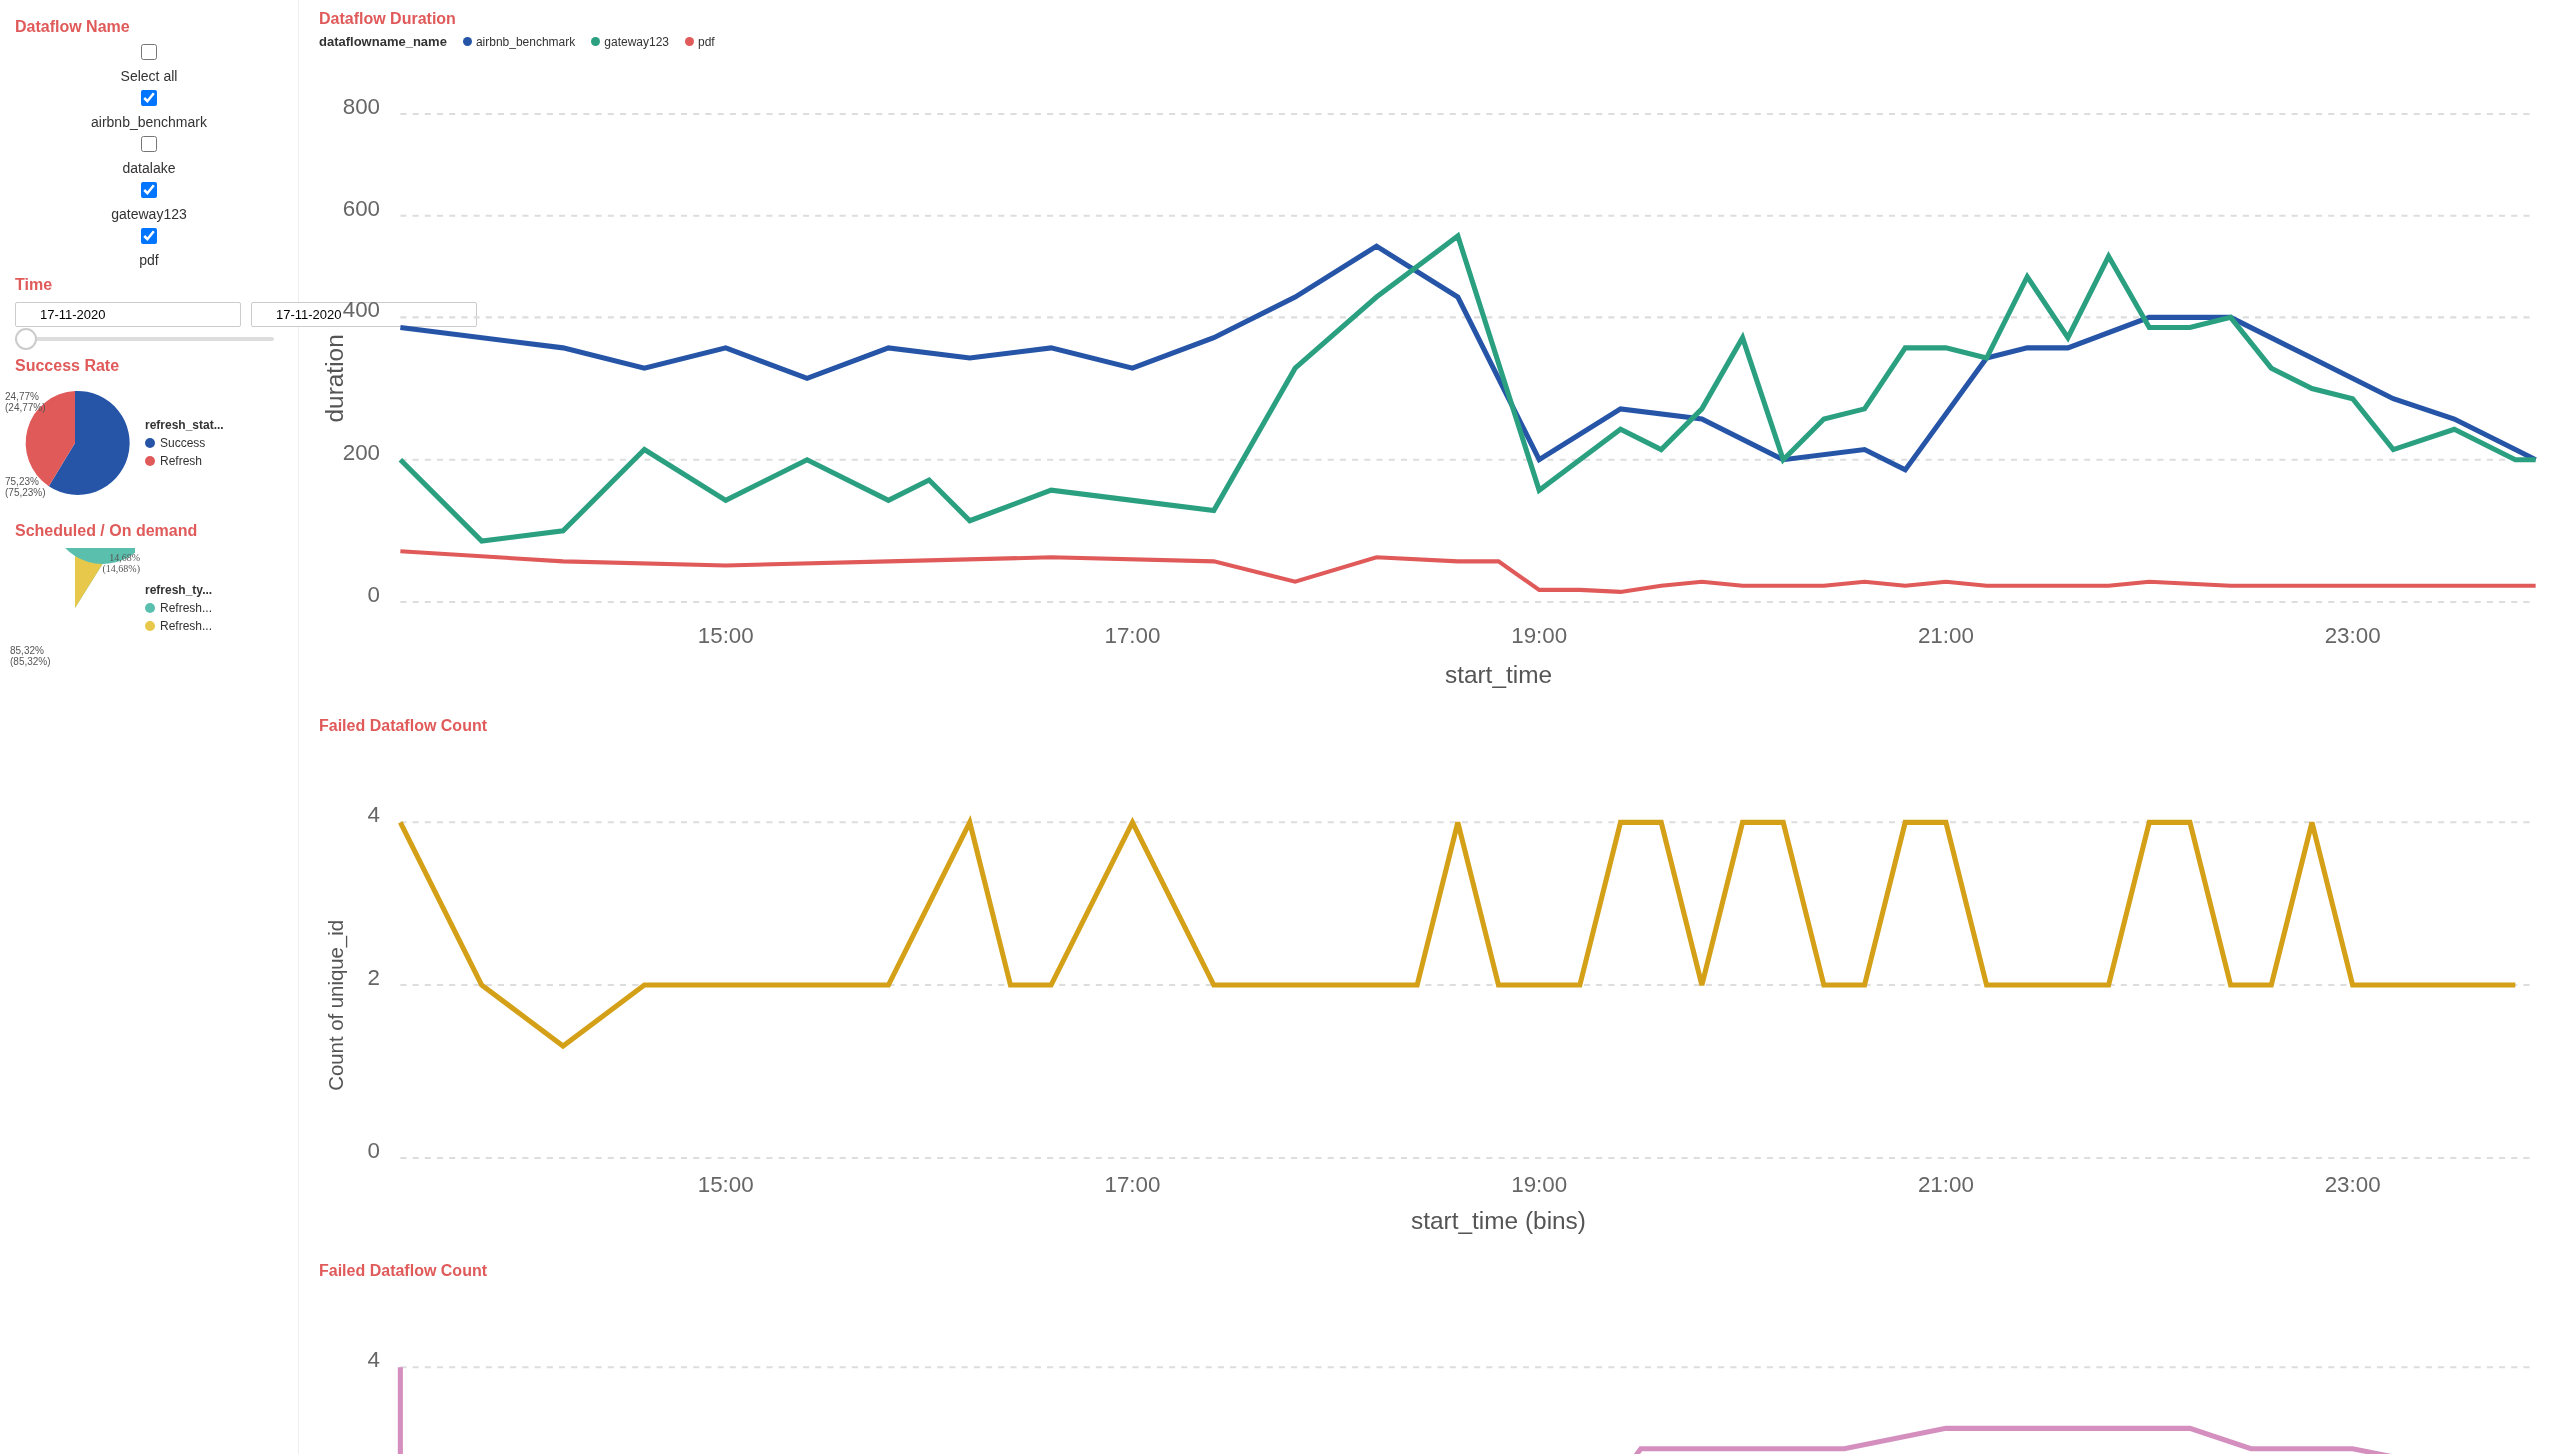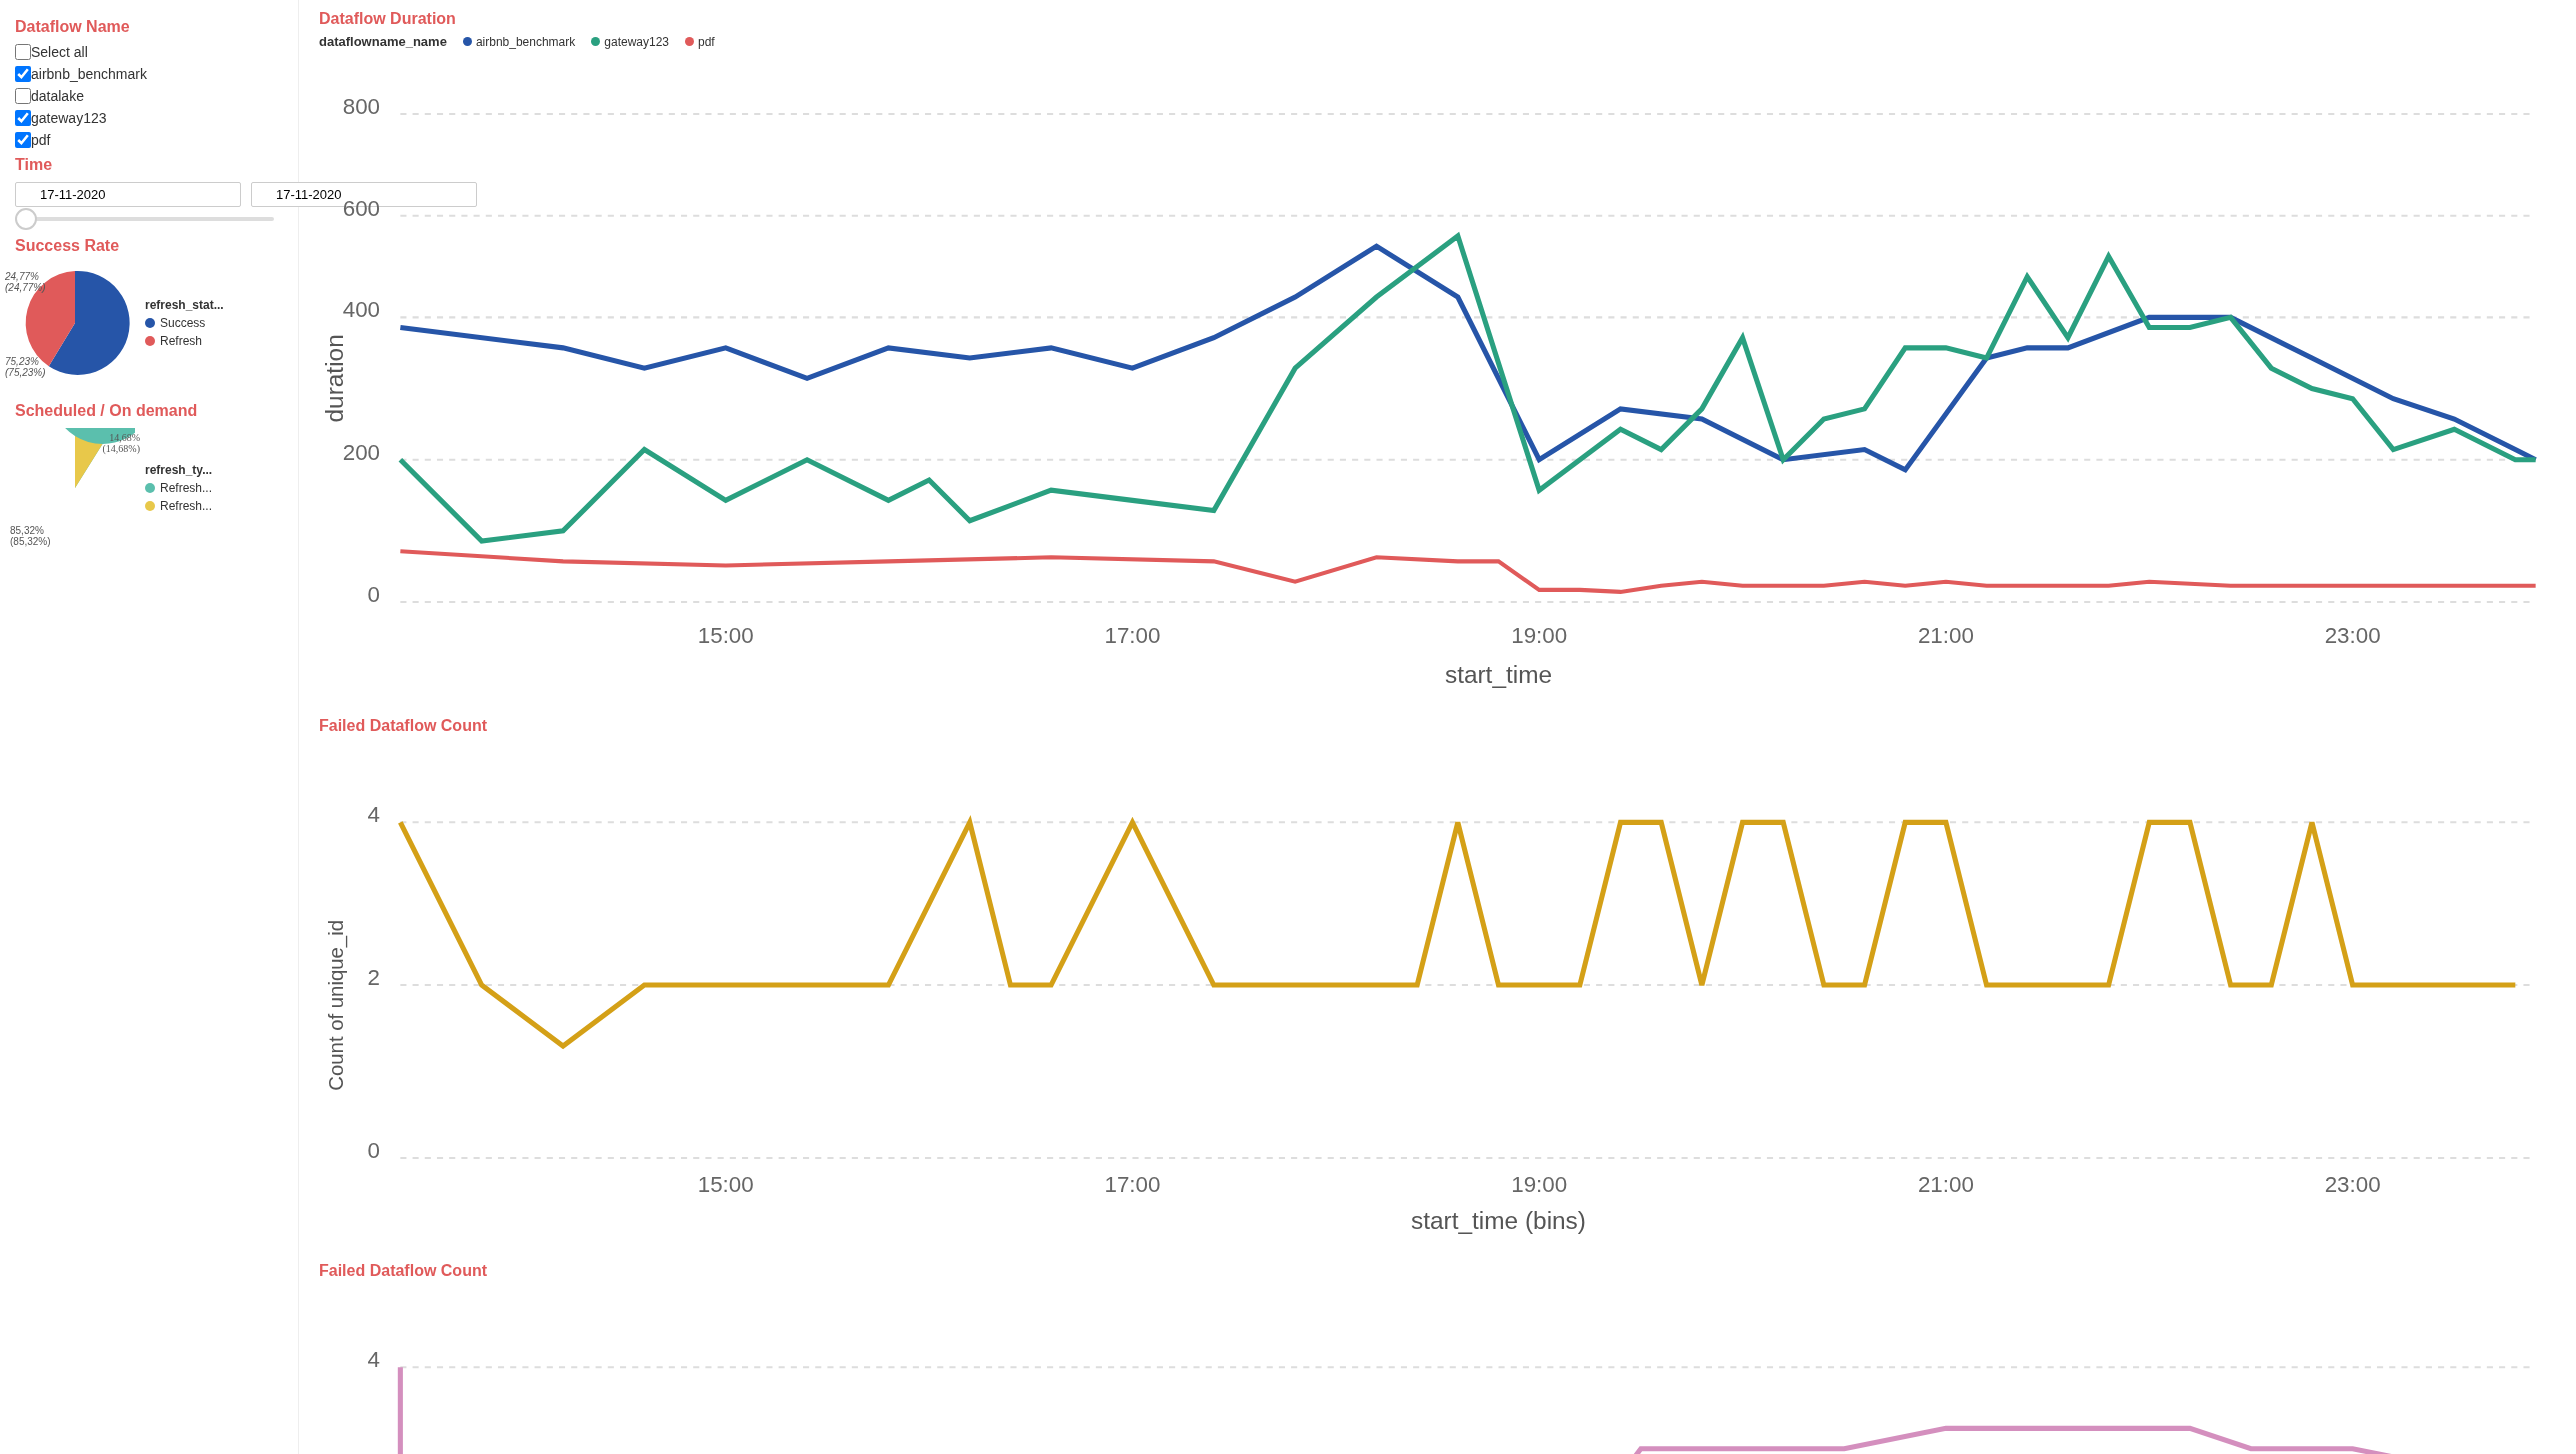--- a/index.html
+++ b/index.html
@@ -2,21 +2,21 @@
 <html><head>
   <meta charset="utf-8">
   <style>
     * { box-sizing: border-box; margin: 0; padding: 0; }
     body { font-family: Arial, sans-serif; background: #fff; font-size: 13px; color: #333; }
     .container { display: flex; width: 100%; min-height: 100vh; }
     .sidebar { width: 299px; min-width: 299px; padding: 10px 15px; border-right: 1px solid #eee; }
     .main-content { flex: 1; padding: 10px 20px; }
 
     .section-title { color: #e05a5a; font-size: 16px; font-weight: bold; margin-bottom: 8px; margin-top: 8px; }
-    .checkbox-item { display: flex; margin-bottom: 6px; font-size: 14px; }
+    .checkbox-item { display: flex; align-items: center; gap: 8px; margin-bottom: 6px; font-size: 14px; flex-direction: column; }
     .checkbox-item input[type="checkbox"] { width: 16px; height: 16px; }
 
     .time-section { margin-top: 8px; }
     .time-inputs { display: flex; gap: 10px; margin-bottom: 10px; }
     .time-input { border: 1px solid #ccc; padding: 4px 24px; font-size: 13px; border-radius: 2px; }
     .slider-track { width: 259px; height: 4px; background: #ddd; border-radius: 2px; position: relative; margin-top: 8px; }
     .slider-thumb { width: 22px; height: 22px; background: #fff; border: 2px solid #ccc; border-radius: 50%; position: absolute; top: -9px; left: 0; }
 
     .pie-section { margin-top: 16px; }
     .pie-container { display: flex; align-items: center; gap: 10px; margin-top: 8px; }
@@ -74,21 +74,21 @@
         <input type="text" class="time-input" value="17-11-2020" style="">
       </div>
       <div class="slider-track">
         <div class="slider-thumb"></div>
       </div>
     </div>
 
     <div class="pie-section">
       <div class="section-title">Success Rate</div>
       <div class="pie-container">
-        <div style="position:relative;font-style:italic;">
+        <div style="position:relative;">
           <svg width="120" height="120" viewBox="0 0 120 120">
 
             <path d="M60,60 L60,8 A52,52 0 1,1 33.8,103.2 Z" fill="#2655a8"></path>
 
             <path d="M60,60 L33.8,103.2 A52,52 0 0,1 60,8 Z" fill="#e05a5a"></path>
           </svg>
           <div style="position:absolute;top:8px;left:-10px;font-size:10px;color:#555;">24,77%<br>(24,77%)</div>
           <div style="position:absolute;bottom:8px;left:-10px;font-size:10px;color:#555;">75,23%<br>(75,23%)</div>
         </div>
         <div class="pie-legend">

